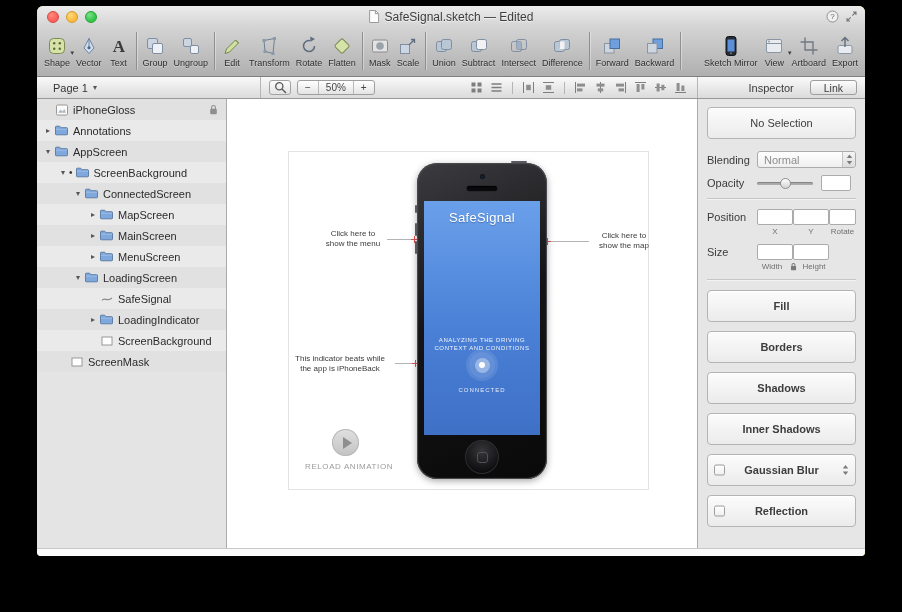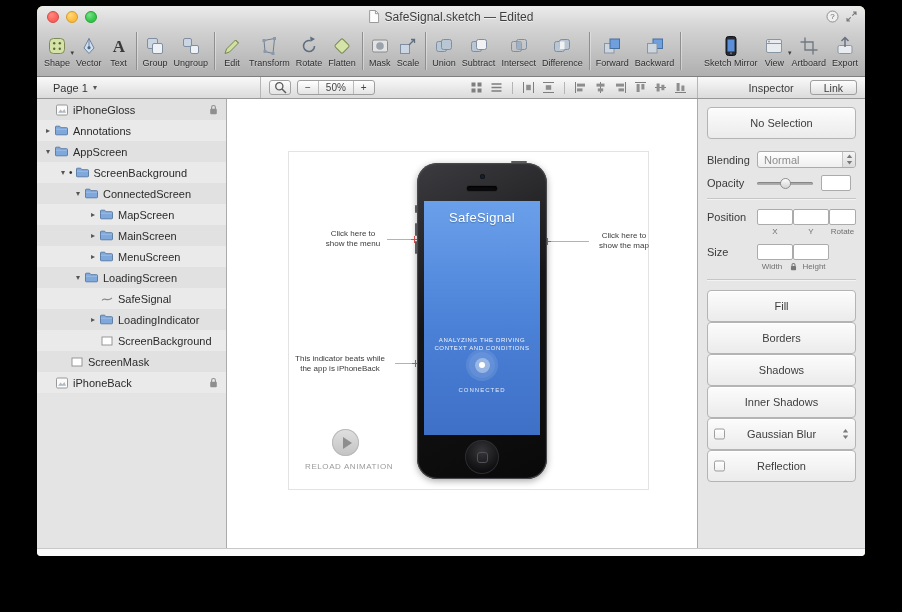--- a/index.html
+++ b/index.html
@@ -122,21 +122,21 @@
   .play-tri { width:0; height:0; border-left:9px solid #8e8e8e; border-top:6px solid transparent;
     border-bottom:6px solid transparent; margin-left:3px; }
   .reload-label { position:absolute; left:16px; top:310px; font-size:8px; letter-spacing:.6px; color:#9b9b9b; }
 
   
   .inspector { width:167px; flex:none; background:#e6e6e6; padding:8px 9px; font-size:11px; color:#3a3a3a; }
   .insp-btn { height:32px; display:flex; align-items:center; justify-content:center;
     border:1px solid #b4b4b4; border-radius:4px; background:linear-gradient(#fcfcfc,#ebebeb);
     box-shadow:inset 0 1px 0 #fff; font-size:11px; color:#3d3d3d; }
   .insp-btn.first { margin-bottom:12px; }
-  .insp-btn.section { position:relative; }
+  .insp-btn.section { margin-bottom:9px; position:relative;font-weight:bold; }
   .insp-row { display:flex; align-items:center; margin-bottom:7px; }
   .insp-label { width:50px; flex:none; }
   .slider { position:relative; width:56px; height:3px; background:#adadad; border-radius:2px;
     margin-right:8px; box-shadow:inset 0 1px 1px rgba(0,0,0,.25); }
   .slider-knob { position:absolute; left:23px; top:-4px; width:11px; height:11px; border-radius:50%;
     background:linear-gradient(#fdfdfd,#d4d4d4); border:1px solid #8f8f8f; }
   .insp-field { height:16px; border:1px solid #ababab; background:#fff; border-radius:2px; }
   .opacity-field { width:30px; }
   .popup { flex:1; height:17px; border:1px solid #ababab; border-radius:3px;
     background:linear-gradient(#fff,#efefef); display:flex; align-items:center;
@@ -629,36 +629,20 @@
         </div>
         <div class="layer-row odd" style="padding-left: 21px;">
           <span class="disc">&nbsp;</span>
           <span class="layer-icon">
             <svg width="12" height="12" viewBox="0 0 12 12">
               <rect x="1" y="2" width="10" height="8" fill="#fff" stroke="#8f8f8f" stroke-width=".9"></rect>
             </svg>
           </span>
           <span class="layer-label">ScreenMask</span>
         </div>
-        <div class="layer-row even" style="padding-left: 6px;">
-          <span class="disc">&nbsp;</span>
-          <span class="layer-icon">
-            <svg width="12" height="12" viewBox="0 0 12 12">
-              <rect x=".5" y="1" width="11" height="10" rx="1.2" fill="#fbfbfb" stroke="#8f8f8f" stroke-width=".9"></rect>
-              <path d="M2 8.8 L4.6 5.6 L6.4 7.4 L8.4 5 L10 8.8 Z" fill="#aeb9c2"></path>
-            </svg>
-          </span>
-          <span class="layer-label">iPhoneBack</span>
-          <span class="row-lock">
-            <svg width="9" height="11" viewBox="0 0 9 11">
-              <path d="M2.6 5 V3.4 a1.9 1.9 0 0 1 3.8 0 V5" fill="none" stroke="#8f8f8f" stroke-width="1.1"></path>
-              <rect x="1.2" y="4.8" width="6.6" height="5.4" rx="1" fill="#8f8f8f"></rect>
-            </svg>
-          </span>
-        </div>
       </div>
 
     <div class="canvas">
       <div class="artboard">
 
         <div class="ann ann-menu">
           <div>Click here to</div>
           <div>show the menu</div>
         </div>
         <div class="ann-line line-menu"></div>

